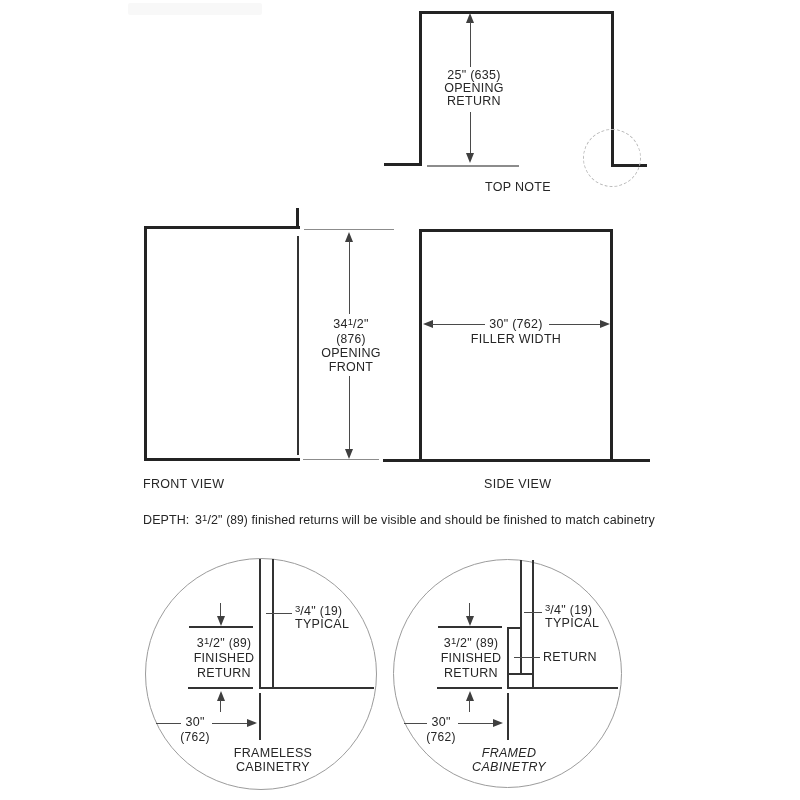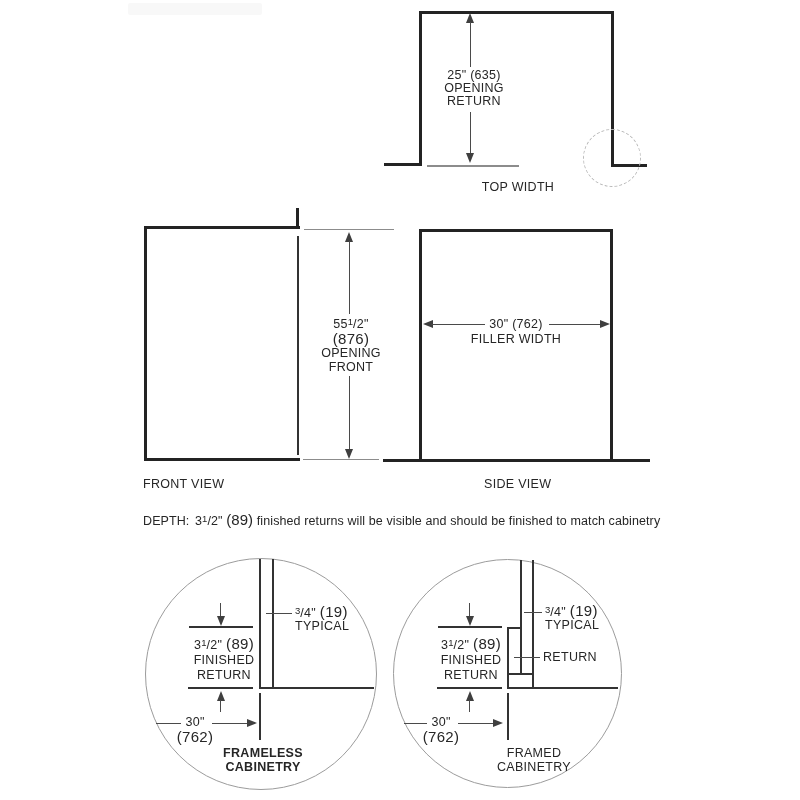--- a/index.html
+++ b/index.html
@@ -6,21 +6,21 @@
   #canvas{
     position:relative;width:800px;height:800px;background:#ffffff;overflow:hidden;
     font-family:"Liberation Sans","DejaVu Sans",sans-serif;color:#262626;
   }
   .ln{position:absolute;background:#232323;}
   .thin{position:absolute;background:#4a4a4a;}
   .ext{position:absolute;background:#8c8c8c;}
   .mid{position:absolute;background:#333333;}
   .t{position:absolute;font-size:12.5px;line-height:14px;letter-spacing:.3px;white-space:nowrap;}
   .tc{text-align:center;white-space:normal;}
-  .small{font-size:15px;}
+  .small{font-size:12px;}
   .supn{font-size:9.5px;position:relative;top:-3.5px;letter-spacing:0;}
   .circle{position:absolute;border:1.5px solid #9c9c9c;border-radius:50%;}
   .dashed{position:absolute;border:1.5px dashed #b8b8b8;border-radius:50%;}
   .au,.ad,.al,.ar{position:absolute;width:0;height:0;}
   .au{border-left:4px solid transparent;border-right:4px solid transparent;border-bottom:10px solid #3f3f3f;}
   .ad{border-left:4px solid transparent;border-right:4px solid transparent;border-top:10px solid #3f3f3f;}
   .al{border-top:4px solid transparent;border-bottom:4px solid transparent;border-right:10px solid #3f3f3f;}
   .ar{border-top:4px solid transparent;border-bottom:4px solid transparent;border-left:10px solid #3f3f3f;}
   .wm{position:absolute;background:#f8f8f8;border-radius:2px;}
 </style>
@@ -43,39 +43,39 @@
     <div class="au" style="left:466px;top:13px;"></div>
     <div class="thin" style="left:470px;top:22px;width:1px;height:45px;"></div>
     <div class="thin" style="left:470px;top:112px;width:1px;height:42px;"></div>
     <div class="ad" style="left:466px;top:153px;"></div>
 
     <div class="t tc" style="left:414px;top:69px;width:120px;line-height:13px;">
       <div>25" (635)</div>
       <div>OPENING</div>
       <div>RETURN</div>
     </div>
-    <div class="t tc" style="left:458px;top:180px;width:120px;">TOP WIDTH</div>
+    <div class="t tc" style="left:458px;top:180px;width:120px;">TOP NOTE</div>
   </div>
 
   <div>
     <div class="ln" style="left:296px;top:208px;width:3px;height:21px;"></div>
     <div class="ln" style="left:144px;top:226px;width:156px;height:3px;"></div>
     <div class="ln" style="left:144px;top:226px;width:3px;height:235px;"></div>
     <div class="ln" style="left:144px;top:458px;width:156px;height:3px;"></div>
     <div class="mid" style="left:297px;top:236px;width:2px;height:219px;"></div>
 
     <div class="ext" style="left:304px;top:229px;width:90px;height:1px;"></div>
     <div class="ext" style="left:303px;top:459px;width:76px;height:1px;"></div>
     <div class="au" style="left:345px;top:232px;"></div>
     <div class="thin" style="left:349px;top:241px;width:1px;height:73px;"></div>
     <div class="thin" style="left:349px;top:376px;width:1px;height:74px;"></div>
     <div class="ad" style="left:345px;top:449px;"></div>
 
     <div class="t tc" style="left:291px;top:317px;width:120px;line-height:14px;">
-      <div><span>55</span><span class="supn">1</span><span>/2"</span></div>
+      <div><span>34</span><span class="supn">1</span><span>/2"</span></div>
       <div class="small">(876)</div>
       <div>OPENING</div>
       <div>FRONT</div>
     </div>
     <div class="t" style="left:143px;top:477px;">FRONT VIEW</div>
   </div>
 
   <div>
     <div class="ln" style="left:419px;top:229px;width:194px;height:3px;"></div>
     <div class="ln" style="left:419px;top:229px;width:3px;height:232px;"></div>
@@ -125,21 +125,21 @@
     <div class="au" style="left:217px;top:691px;"></div>
     <div class="thin" style="left:220px;top:700px;width:1px;height:12px;"></div>
 
     <div class="mid" style="left:259px;top:693px;width:2px;height:47px;"></div>
     <div class="thin" style="left:156px;top:723px;width:25px;height:1px;"></div>
     <div class="t tc" style="left:180px;top:715px;width:30px;">30"</div>
     <div class="thin" style="left:212px;top:723px;width:36px;height:1px;"></div>
     <div class="ar" style="left:247px;top:719px;"></div>
     <div class="t tc small" style="left:174px;top:730px;width:42px;">(762)</div>
 
-    <div class="t tc" style="left:208px;top:746px;width:110px;line-height:14px;font-weight:bold;">
+    <div class="t tc" style="left:218px;top:746px;width:110px;line-height:14px;">
       <div>FRAMELESS</div>
       <div>CABINETRY</div>
     </div>
   </div>
 
   <div>
     <div class="circle" style="left:393px;top:559px;width:227px;height:227px;"></div>
     <div class="mid" style="left:520px;top:560px;width:2px;height:115px;"></div>
     <div class="mid" style="left:532px;top:560px;width:2px;height:129px;"></div>
     <div class="mid" style="left:507px;top:627px;width:2px;height:61px;"></div>
@@ -168,19 +168,19 @@
     <div class="au" style="left:466px;top:691px;"></div>
     <div class="thin" style="left:469px;top:700px;width:1px;height:12px;"></div>
 
     <div class="mid" style="left:507px;top:693px;width:2px;height:47px;"></div>
     <div class="thin" style="left:404px;top:723px;width:23px;height:1px;"></div>
     <div class="t tc" style="left:426px;top:715px;width:30px;">30"</div>
     <div class="thin" style="left:458px;top:723px;width:36px;height:1px;"></div>
     <div class="ar" style="left:493px;top:719px;"></div>
     <div class="t tc small" style="left:420px;top:730px;width:42px;">(762)</div>
 
-    <div class="t tc" style="left:479px;top:746px;width:110px;line-height:14px;">
+    <div class="t tc" style="left:454px;top:746px;width:110px;line-height:14px;font-style:italic;">
       <div>FRAMED</div>
       <div>CABINETRY</div>
     </div>
   </div>
 
 </div>
 
 </body></html>

